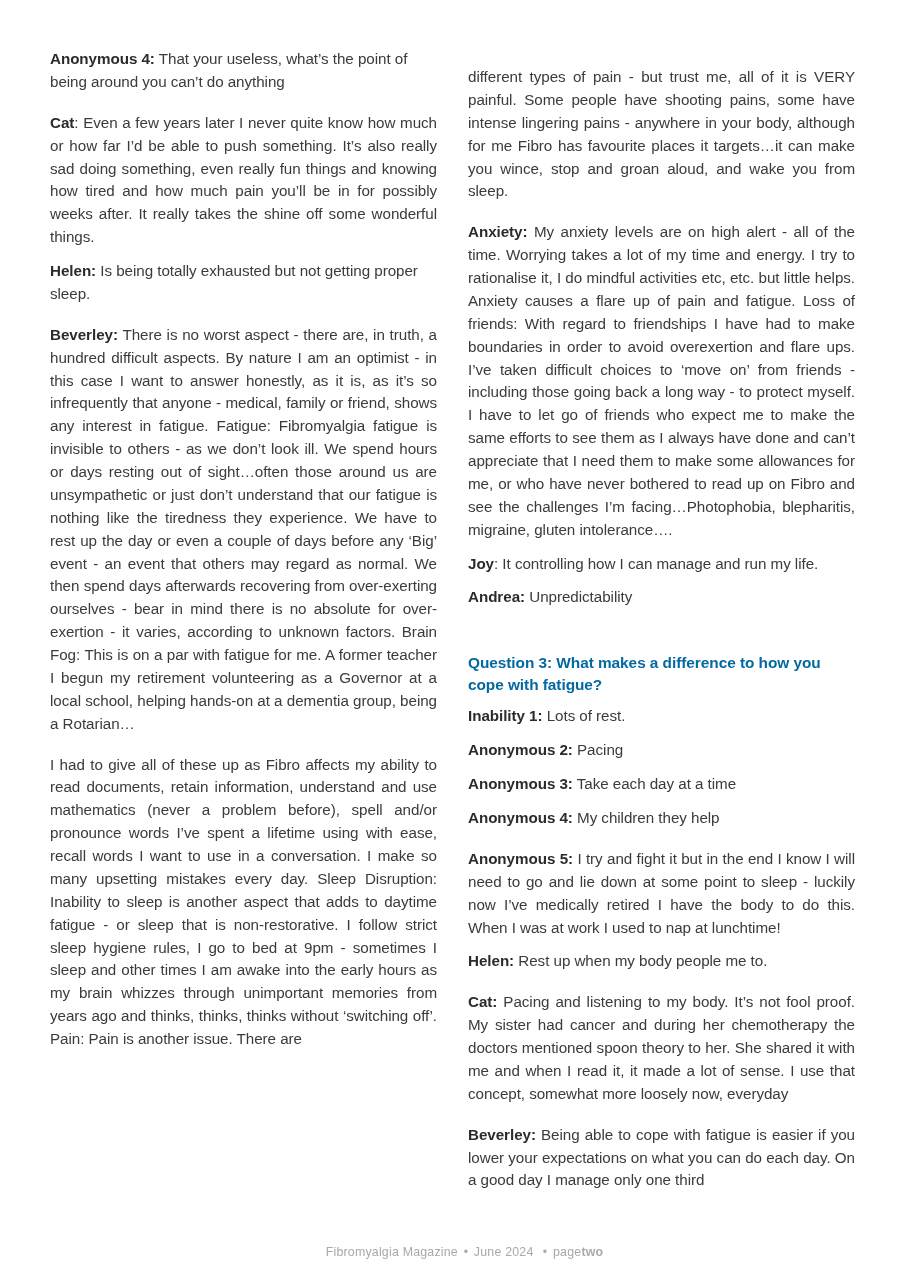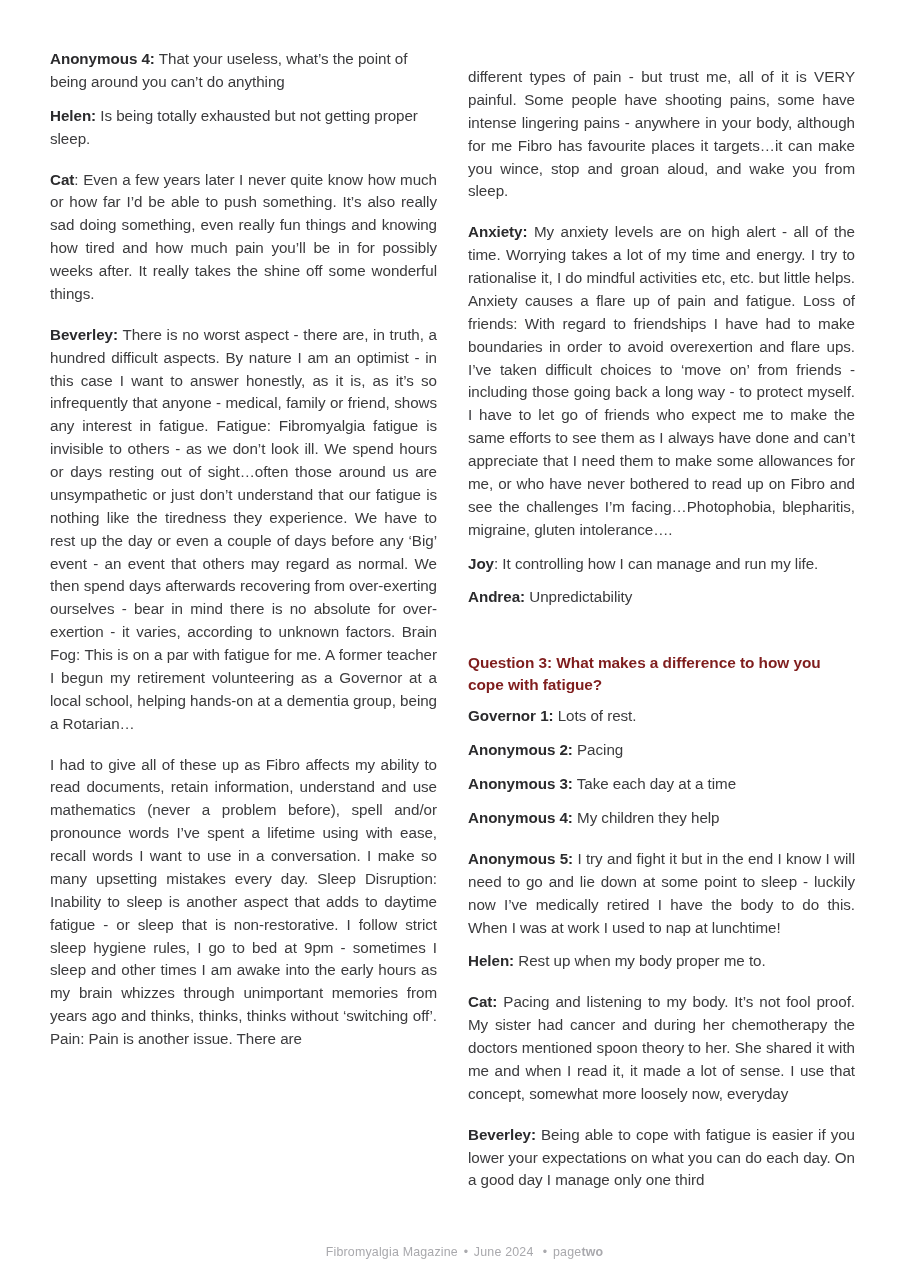--- a/index.html
+++ b/index.html
@@ -58,21 +58,21 @@
   .speaker {
     font-weight: bold;
     color: #2b2b2d;
   }
 
   h2.qhead {
     margin: 0 0 10px 0;
     font-size: 15.4px;
     line-height: 1.40;
     font-weight: bold;
-    color: #7f1d1d;
+    color: #0369a1;
     letter-spacing: -0.05px;
   }
 
   .gap-before-question { height: 32px; }
 
   .footer {
     position: absolute;
     left: 12px;
     bottom: 22px;
     width: 905px;
@@ -91,23 +91,23 @@
 <body>
 
 <div class="page">
   <div class="columns">
 
     <div class="col col-left">
 
       <p class="para"><span class="speaker">Anonymous 4:</span><span> That your useless, what’s the point of being around you can’t do anything</span></p>
 
 
+      <p class="para justify"><span class="speaker">Cat</span><span>:  Even a few years later I never quite know how much or how far I’d be able to push something. It’s also really sad doing something, even really fun things and knowing how tired and how much pain you’ll be in for possibly weeks after. It really takes the shine off some wonderful things.</span></p>
+
       <p class="para"><span class="speaker">Helen:</span><span> Is being totally exhausted but not getting proper sleep.</span></p>
-
-      <p class="para justify"><span class="speaker">Cat</span><span>:  Even a few years later I never quite know how much or how far I’d be able to push something. It’s also really sad doing something, even really fun things and knowing how tired and how much pain you’ll be in for possibly weeks after. It really takes the shine off some wonderful things.</span></p>
 
       <p class="para justify"><span class="speaker">Beverley:</span><span> There is no worst aspect - there are, in truth, a hundred difficult aspects. By nature I am an optimist - in this case I want to answer honestly, as it is, as it’s so infrequently that anyone - medical, family or friend, shows any interest in fatigue.  Fatigue: Fibromyalgia fatigue is invisible to others - as we don’t look ill. We spend hours or days resting out of sight…often those around us are unsympathetic or just don’t understand that our fatigue is nothing like the tiredness they experience. We have to rest up the day or even a couple of days before any ‘Big’ event - an event that others may regard as normal. We then spend days afterwards recovering from over-exerting ourselves - bear in mind there is no absolute for over-exertion - it varies, according to unknown factors. Brain Fog: This is on a par with fatigue for me. A former teacher I begun my retirement volunteering as a Governor at a local school, helping hands-on at a dementia group, being a Rotarian…</span></p>
 
       <p class="para justify"><span>I had to give all of these up as Fibro affects my ability to read documents, retain information, understand and use mathematics (never a problem before), spell and/or pronounce words I’ve spent a lifetime using with ease, recall words I want to use in a conversation. I make so many upsetting mistakes every day.  Sleep Disruption: Inability to sleep is another aspect that adds to daytime fatigue - or sleep that is non-restorative. I follow strict sleep hygiene rules, I go to bed at 9pm - sometimes I sleep and other times I am awake into the early hours as my brain whizzes through unimportant memories from years ago and thinks, thinks, thinks without ‘switching off’. Pain: Pain is another issue. There are</span></p>
 
     </div>
 
     <div class="col col-right">
 
       <p class="para justify"><span>different types of pain - but trust me, all of it is VERY painful. Some people have shooting pains, some have intense lingering pains - anywhere in your body, although for me Fibro has favourite places it targets…it can make you wince, stop and groan aloud, and wake you from sleep.</span></p>
@@ -115,31 +115,31 @@
       <p class="para justify"><span class="speaker">Anxiety:</span><span> My anxiety levels are on high alert - all of the time. Worrying takes a lot of my time and energy. I try to rationalise it, I do mindful activities etc, etc. but little helps. Anxiety causes a flare up of pain and fatigue.  Loss of friends: With regard to friendships I have had to make boundaries in order to avoid overexertion and flare ups. I’ve taken difficult choices to ‘move on’ from friends - including those going back a long way - to protect myself. I have to let go of friends who expect me to make the same efforts to see them as I always have done and can’t appreciate that I need them to make some allowances for me, or who have never bothered to read up on Fibro and see the challenges I’m facing…Photophobia, blepharitis, migraine, gluten intolerance….</span></p>
 
       <p class="para"><span class="speaker">Joy</span><span>: It controlling how I can manage and run my life.</span></p>
 
       <p class="para"><span class="speaker">Andrea:</span><span> Unpredictability</span></p>
 
       <div class="gap-before-question"></div>
 
       <h2 class="qhead">Question 3: What makes a difference to how you cope with fatigue?</h2>
 
-      <p class="para"><span class="speaker">Governor 1:</span><span> Lots of rest.</span></p>
+      <p class="para"><span class="speaker">Inability 1:</span><span> Lots of rest.</span></p>
 
       <p class="para"><span class="speaker">Anonymous 2:</span><span> Pacing</span></p>
 
       <p class="para"><span class="speaker">Anonymous 3:</span><span> Take each day at a time</span></p>
 
       <p class="para"><span class="speaker">Anonymous 4:</span><span> My children they help</span></p>
 
       <p class="para justify"><span class="speaker">Anonymous 5:</span><span> I try and fight it but in the end I know I will need to go and lie down at some point to sleep - luckily now I’ve medically retired I have the body to do this. When I was at work I used to nap at lunchtime!</span></p>
 
-      <p class="para"><span class="speaker">Helen:</span><span> Rest up when my body proper me to.</span></p>
+      <p class="para"><span class="speaker">Helen:</span><span> Rest up when my body people me to.</span></p>
 
       <p class="para justify"><span class="speaker">Cat:</span><span>  Pacing and listening to my body. It’s not fool proof. My sister had cancer and during her chemotherapy the doctors mentioned spoon theory to her. She shared it with me and when I read it, it made a lot of sense. I use that concept, somewhat more loosely now, everyday</span></p>
 
       <p class="para justify"><span class="speaker">Beverley:</span><span> Being able to cope with fatigue is easier if you lower your expectations on what you can do each day. On a good day I manage only one third</span></p>
 
     </div>
   </div>
 
   <div class="footer">
     <span class="seg">Fibromyalgia Magazine</span><span class="seg"> </span><span class="dot">•</span><span class="seg"> </span><span class="seg">June 2024</span><span class="seg">  </span><span class="dot">•</span><span class="seg"> </span><span class="pg-light">page</span><span class="pg-bold">two</span>

